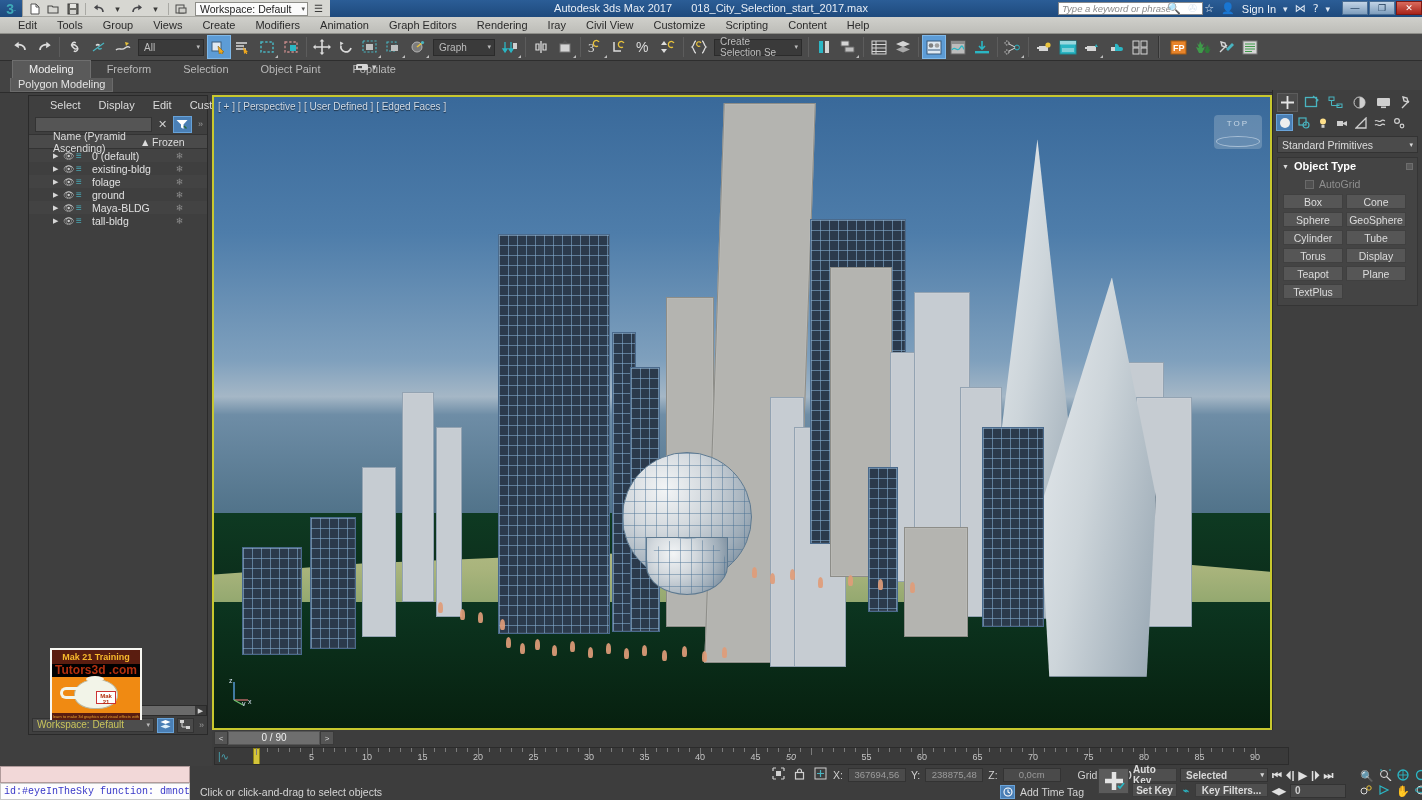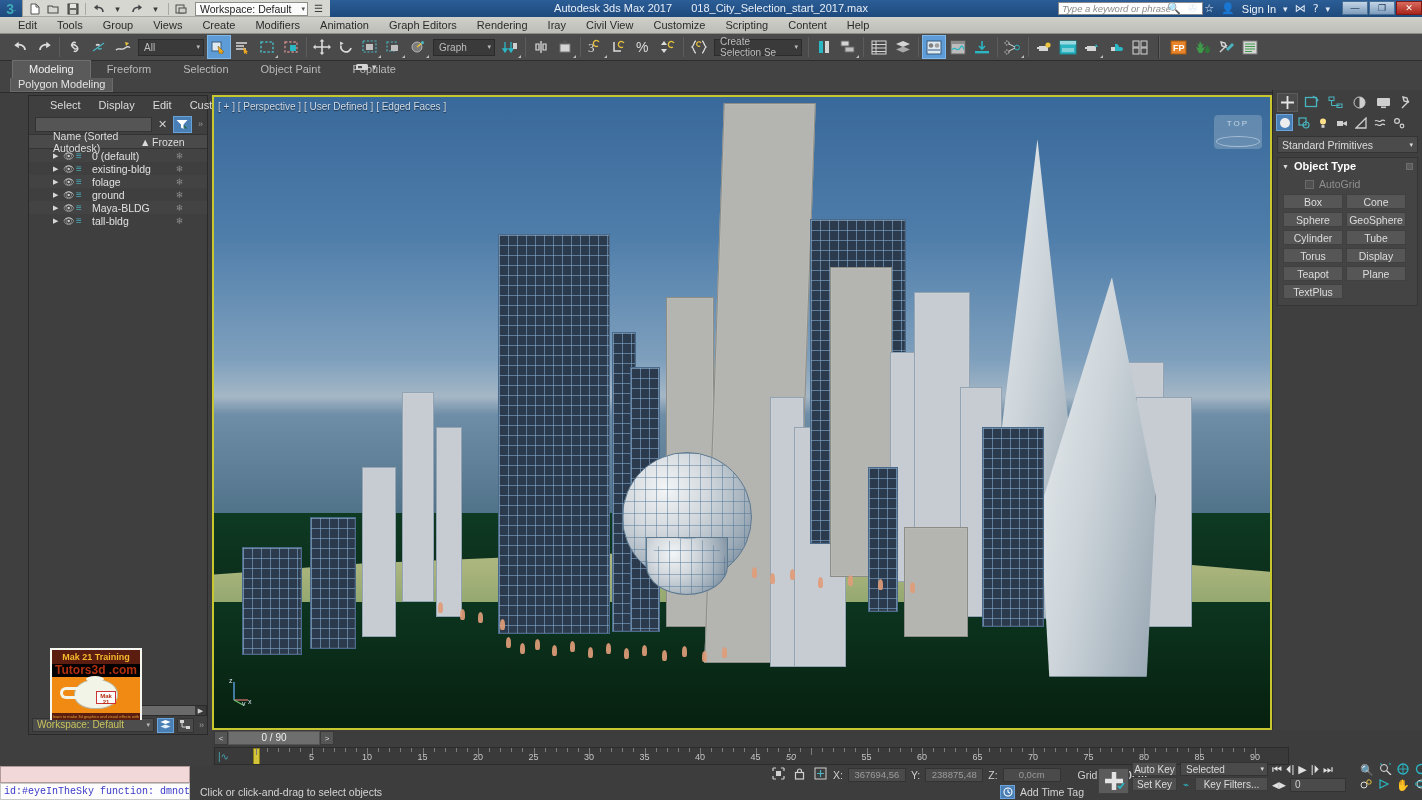--- a/index.html
+++ b/index.html
@@ -306,21 +306,21 @@
              font-size:9.5px; color:#9c9c9c; text-align:center; line-height:12px; }
   .coords .ic { width:16px; text-align:center; color:#cfcfcf; font-size:11px; }
   .grid-lbl { margin-left:12px; color:#d0d0d0; }
   .timetag { position:absolute; left:1000px; bottom:1px; height:15px;
              display:flex; align-items:center; gap:5px; font-size:10.5px; color:#d4d4d4; }
   .tt-ic { width:15px; height:14px; background:#4a7fb5; border:1px solid #6aa4da;
            display:flex; align-items:center; justify-content:center; font-size:9px; color:#fff; }
   .bigplus { position:absolute; left:1098px; bottom:6px; width:31px; height:26px;
              background:#5b5b5b; border:1px solid #404040; display:flex;
              align-items:center; justify-content:center; font-size:22px; color:#e4e4e4; }
-  .animbtns { position:absolute; left:1132px; bottom:8px; width:290px; height:32px; }
+  .animbtns { position:absolute; left:1132px; bottom:2px; width:290px; height:32px;font-weight:bold; }
   .ab { position:absolute; height:14px; background:#4f4f4f; border:1px solid #3a3a3a;
         font-size:10px; color:#dcdcdc; display:flex; align-items:center; justify-content:center; }
   .ab-combo { position:absolute; height:14px; background:#4a4a4a; border:1px solid #333;
               font-size:10px; color:#d6d6d6; display:flex; align-items:center; padding:0 3px 0 5px; }
   .ab-combo .ar { margin-left:auto; font-size:7px; }
   .transport { position:absolute; display:flex; align-items:center; gap:4px; color:#e0e0e0; font-size:11px; }
   .spin { position:absolute; height:14px; background:#4a4a4a; border:1px solid #333;
           font-size:10px; color:#cfcfcf; padding-left:4px; line-height:12px; }
   .navicons { position:absolute; display:flex; align-items:center; gap:5px; color:#ddd; font-size:11px; }
   .tiny { font-size:9px; }
@@ -837,21 +837,21 @@
       <div class="ex-x">✕</div>
       <div class="ex-filter">
         <svg width="12" height="11" viewBox="0 0 12 11">
             <path d="M.5 1h11L7.5 5.5V10L5 8.5V5.5z" fill="#fff"></path>
             <path d="M8 7l2.5 2.5" stroke="#2a6b3a" stroke-width="1.4"></path>
           </svg>
       </div>
       <div class="ex-dots">»</div>
     </div>
     <div class="ex-head">
-      <div class="c1">Name (Sorted Autodesk)</div>
+      <div class="c1">Name (Pyramid Ascending)</div>
       <div style="width:12px">▲</div>
       <div class="c2">Frozen</div>
     </div>
 
     <div>
       <div class="ex-row">
         <span class="tri">▶</span>
         <span class="eye">👁</span>
         <span class="lay">≡</span>
         <span class="nm">0 (default)</span>

